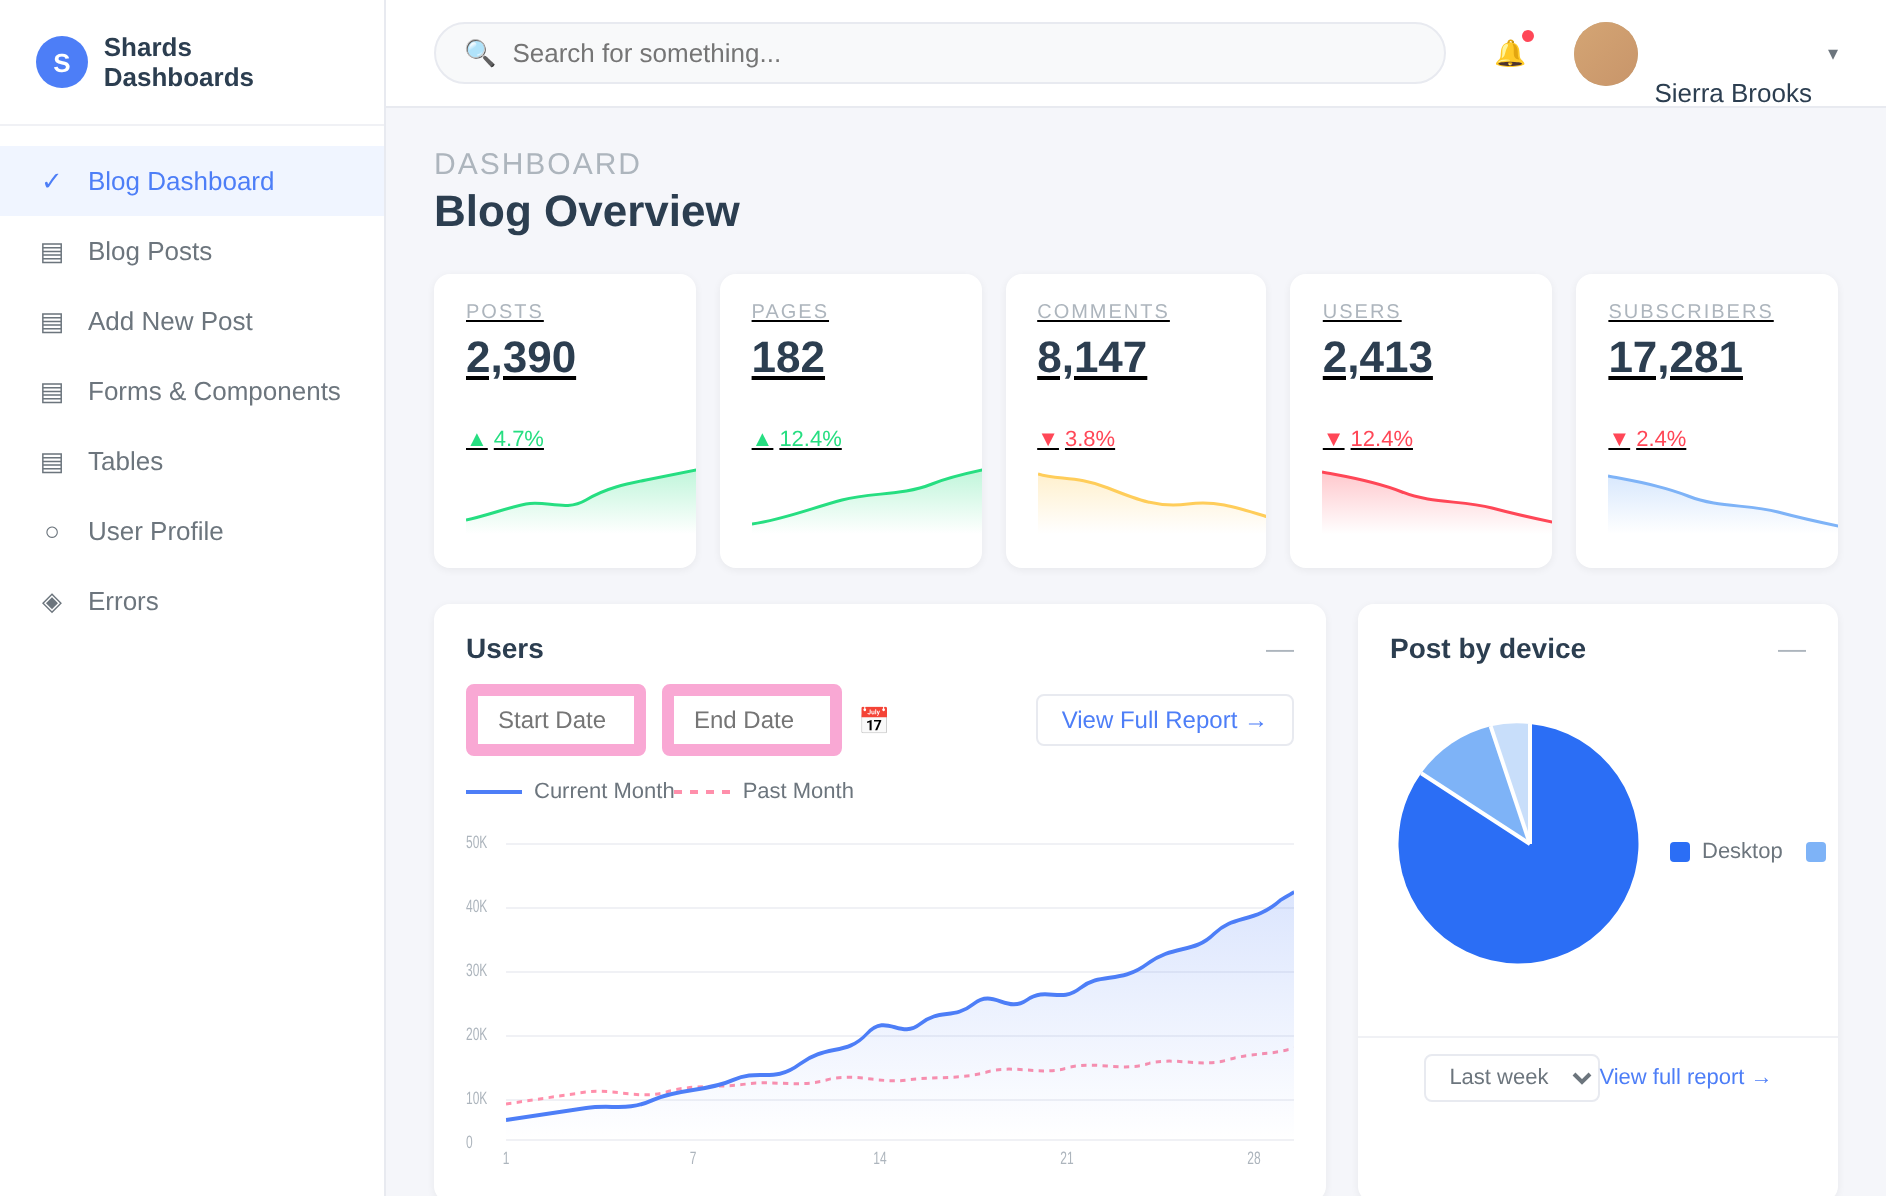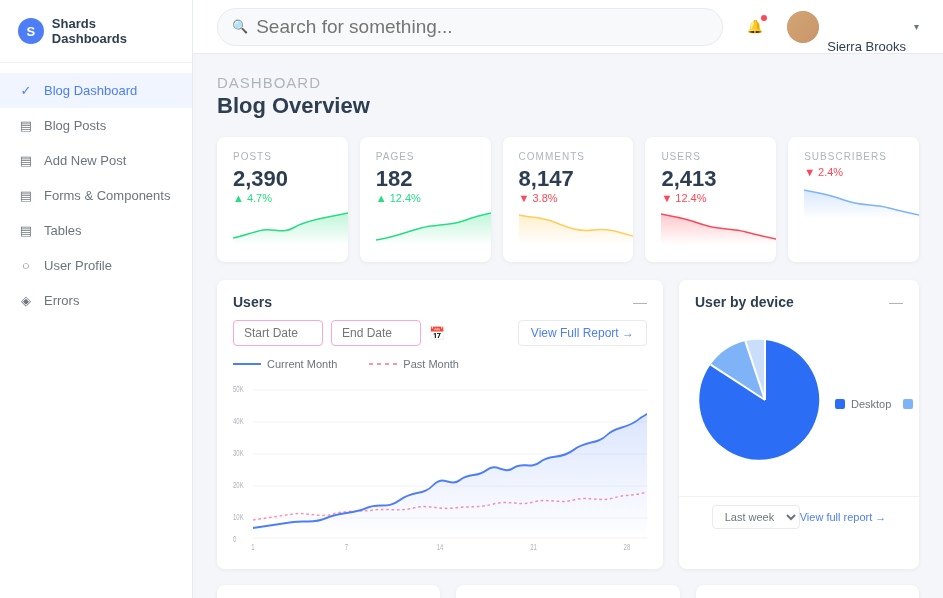--- a/index.html
+++ b/index.html
@@ -15,58 +15,58 @@
     .nav-item.active { color: #4d7ef7; background: #f0f5ff; }
     .nav-item .nav-icon { width: 16px; text-align: center; font-size: 13px; }
     .nav-item.active .nav-icon { color: #4d7ef7; }
 
     
     .main { flex: 1; display: flex; flex-direction: column; overflow: hidden; }
 
     
     .header { background: #fff; border-bottom: 1px solid #e8eaf0; padding: 0 24px; height: 54px; display: flex; align-items: center; gap: 16px; }
     .search-box { flex: 1; max-width: 520px; display: flex; align-items: center; gap: 8px; background: #f8f9fa; border: 1px solid #e8eaf0; border-radius: 20px; padding: 7px 14px; }
-    .search-box input { border: none; background: transparent; outline: none; font-size: 19px; color: #6c757d; width: 100%; }
+    .search-box input { border: none; background: transparent; outline: none; font-size: 13px; color: #6c757d; width: 100%; }
     .search-icon { color: #adb5bd; font-size: 13px; }
     .header-right { margin-left: auto; display: flex; align-items: center; gap: 16px; }
     .notif-btn { position: relative; width: 32px; height: 32px; display: flex; align-items: center; justify-content: center; cursor: pointer; }
     .notif-badge { position: absolute; top: 2px; right: 2px; width: 10px; height: 10px; background: #ff4757; border-radius: 50%; border: 2px solid #fff; }
     .avatar-area { display: flex; align-items: center; gap: 8px; cursor: pointer; }
     .avatar { width: 32px; height: 32px; border-radius: 50%; background: #c8a882; overflow: hidden; display: flex; align-items: center; justify-content: center; }
     .avatar-img { width: 100%; height: 100%; object-fit: cover; background: linear-gradient(135deg, #d4a574, #c8956a); border-radius: 50%; }
     .username { font-size: 13px; font-weight: 500; color: #2c3e50; margin-top: 40px; }
     .caret { color: #6c757d; font-size: 10px; }
 
     
     .content { flex: 1; overflow-y: auto; padding: 20px 24px; }
     .page-label { font-size: 15px; color: #adb5bd; text-transform: uppercase; letter-spacing: 1px; margin-bottom: 2px; }
     .page-title { font-size: 22px; font-weight: 600; color: #2c3e50; margin-bottom: 18px; }
 
     
-    .stats-row { display: flex; gap: 12px; margin-bottom: 18px; }
+    .stats-row { display: flex; gap: 12px; margin-bottom: 18px; text-decoration: underline; }
     .stat-card { flex: 1; background: #fff; border-radius: 8px; padding: 14px 16px; box-shadow: 0 1px 4px rgba(0,0,0,0.06); overflow: hidden; position: relative; }
     .stat-label { font-size: 10px; color: #adb5bd; text-transform: uppercase; letter-spacing: 1px; margin-bottom: 4px; }
-    .stat-value { font-size: 22px; font-weight: 700; color: #2c3e50; margin-bottom: 0; }
+    .stat-value { font-size: 22px; font-weight: 700; color: #2c3e50; margin-bottom: 22px; }
     .stat-change { font-size: 11px; display: flex; align-items: center; gap: 3px; }
     .stat-change.up { color: #26de81; }
     .stat-change.down { color: #ff4757; }
     .stat-sparkline { height: 35px; margin-top: 6px; }
 
     
     .charts-row { display: flex; gap: 16px; margin-bottom: 16px; }
     .chart-card { background: #fff; border-radius: 8px; box-shadow: 0 1px 4px rgba(0,0,0,0.06); overflow: hidden; }
     .chart-card.users-chart { flex: 1; }
     .chart-card.device-chart { width: 240px; flex-shrink: 0; }
     .card-header { display: flex; align-items: center; justify-content: space-between; padding: 14px 16px 0; }
     .card-title { font-size: 14px; font-weight: 600; color: #2c3e50; }
     .card-more { color: #adb5bd; font-size: 14px; cursor: pointer; }
     .chart-controls { display: flex; align-items: center; gap: 8px; padding: 10px 16px 6px; }
-    .date-input { border: 1px solid #f9a8d4; border-radius: 4px; padding: 5px 10px; font-size: 12px; color: #4c1d95; background: #fff; width: 90px; }
+    .date-input { border: 6px solid #f9a8d4; border-radius: 4px; padding: 5px 10px; font-size: 12px; color: #4c1d95; background: #fff; width: 90px; }
     .report-btn { margin-left: auto; border: 1px solid #e8eaf0; border-radius: 4px; padding: 5px 12px; font-size: 12px; color: #4d7ef7; background: #fff; cursor: pointer; white-space: nowrap; }
-    .chart-legend { display: flex; gap: 32px; padding: 6px 16px 10px; }
+    .chart-legend { display: flex; gap: 0; padding: 6px 16px 10px; }
     .legend-item { display: flex; align-items: center; gap: 6px; font-size: 11px; color: #6c757d; }
     .legend-line { width: 28px; height: 2px; background: #4d7ef7; }
     .legend-line.dashed { background: repeating-linear-gradient(90deg, #ff8fab 0, #ff8fab 4px, transparent 4px, transparent 8px); }
     .main-chart { padding: 0 16px 16px; text-align: right; }
 
     
     .users-svg { width: 100%; height: 170px; }
 
     
     .device-chart-content { padding: 10px 16px 16px; display: flex; flex-direction: row; align-items: center; }
@@ -225,20 +225,21 @@
                 <stop offset="100%" stop-color="#ff4757" stop-opacity="0"></stop>
               </linearGradient>
             </defs>
           <path d="M0,4 C10,6 25,8 40,14 C55,20 70,18 85,22 C100,26 110,28 120,30" fill="none" stroke="#ff4757" stroke-width="1.5"></path>
           <path d="M0,4 C10,6 25,8 40,14 C55,20 70,18 85,22 C100,26 110,28 120,30 L120,35 L0,35Z" fill="url(#g3)"></path>
         </svg>
       </div>
 
       <div class="stat-card">
         <div class="stat-label">SUBSCRIBERS</div>
+        <div class="stat-value">17,281</div>
         <div class="stat-change down">
           <span>▼</span>
           <span>2.4%</span>
         </div>
         <svg class="stat-sparkline" viewBox="0 0 120 35" preserveAspectRatio="none">
           <defs>
               <linearGradient id="g4" x1="0" y1="0" x2="0" y2="1">
                 <stop offset="0%" stop-color="#7eb3f7" stop-opacity="0.3"></stop>
                 <stop offset="100%" stop-color="#7eb3f7" stop-opacity="0"></stop>
               </linearGradient>
@@ -304,21 +305,21 @@
             <text x="170" y="170" font-size="9" fill="#adb5bd" text-anchor="middle">7</text>
             <text x="310" y="170" font-size="9" fill="#adb5bd" text-anchor="middle">14</text>
             <text x="450" y="170" font-size="9" fill="#adb5bd" text-anchor="middle">21</text>
             <text x="590" y="170" font-size="9" fill="#adb5bd" text-anchor="middle">28</text>
           </svg>
         </div>
       </div>
 
       <div class="chart-card device-chart">
         <div class="card-header">
-          <span class="card-title">User by device</span>
+          <span class="card-title">Post by device</span>
           <span class="card-more">—</span>
         </div>
         <div class="device-chart-content">
           <div class="pie-container">
             <svg viewBox="0 0 140 140" width="140" height="140">
 
               <path d="M70,70 L70,10 A60,60 0 1,1 15.6,34.6 Z" fill="#2b6ef5"></path>
 
               <path d="M70,70 L15.6,34.6 A60,60 0 0,1 50.3,11.1 Z" fill="#7eb3f7"></path>
 

